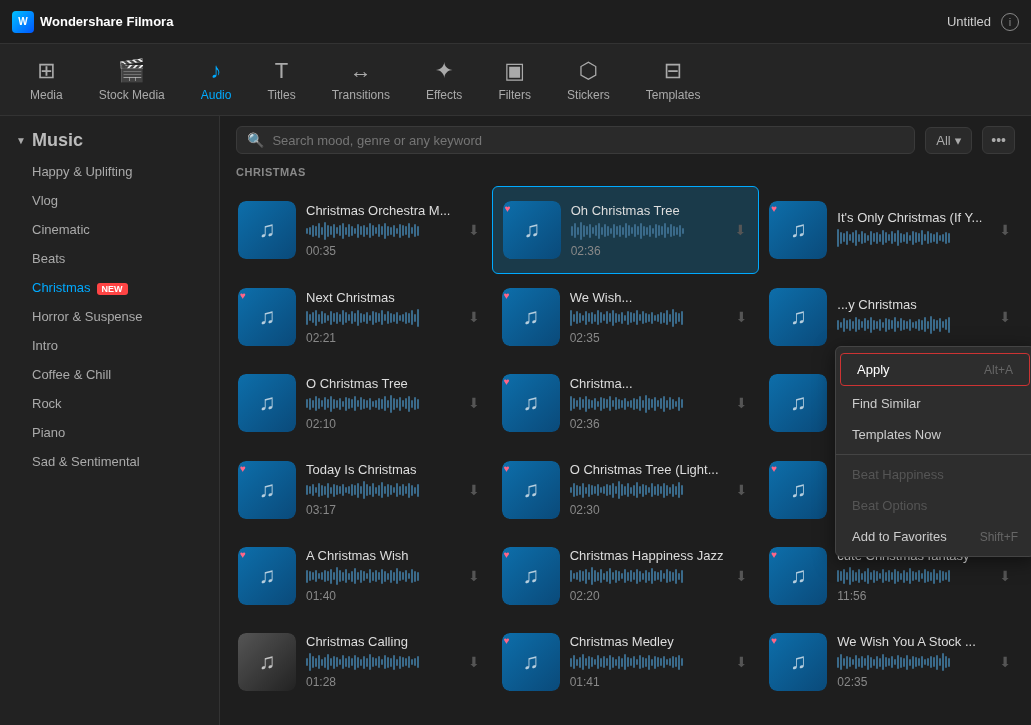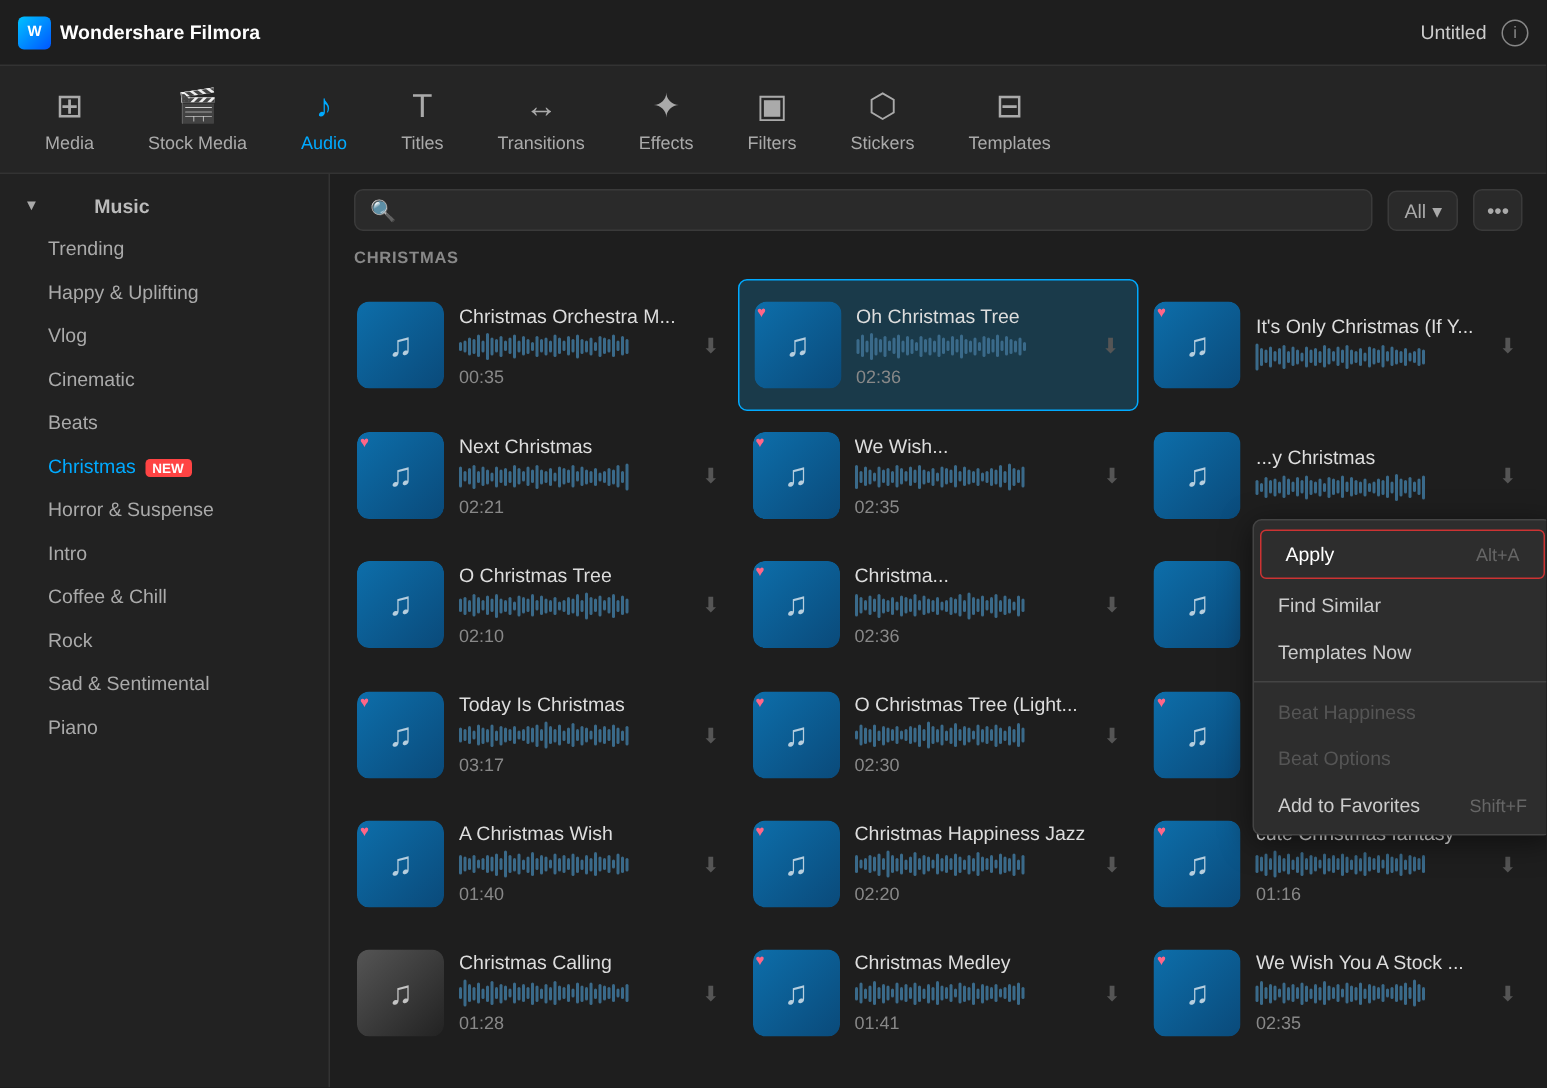--- a/index.html
+++ b/index.html
@@ -22,21 +22,21 @@
     .toolbar-item.active { color: #00aaff; }
     .toolbar-icon { font-size: 22px; }
 
     
     .main { display: flex; height: calc(725px - 44px - 72px); }
 
     
     .sidebar { width: 220px; background: #222; border-right: 1px solid #333; overflow-y: auto; padding: 8px 0; flex-shrink: 0; }
     .sidebar-section-header { display: flex; align-items: center; gap: 6px; padding: 6px 16px; color: #aaa; font-size: 12px; cursor: pointer; }
     .sidebar-section-header .chevron { font-size: 10px; }
-    .sidebar-section-label { font-size: 13px; font-weight: 600; color: #bbb; margin-left: 31px; }
+    .sidebar-section-label { font-size: 18px; font-weight: 600; color: #bbb; }
     .sidebar-item { padding: 7px 16px 7px 32px; color: #aaa; cursor: pointer; font-size: 13px; border-radius: 0; }
     .sidebar-item.active { color: #00aaff; }
     .new-badge { background: #ff4444; color: white; font-size: 9px; padding: 1px 5px; border-radius: 3px; margin-left: 6px; font-weight: bold; }
 
     
     .content { flex: 1; background: #1e1e1e; overflow: hidden; position: relative; }
     .content-header { padding: 10px 16px 6px; display: flex; align-items: center; gap: 10px; }
     .search-bar { flex: 1; display: flex; align-items: center; background: #2a2a2a; border: 1px solid #3a3a3a; border-radius: 6px; padding: 5px 10px; gap: 8px; }
     .search-icon { color: #666; font-size: 14px; }
     .search-input { background: transparent; border: none; outline: none; color: #aaa; font-size: 13px; flex: 1; }
@@ -123,40 +123,40 @@
   </div>
 
 <div class="main">
 
   <div class="sidebar">
     <div class="sidebar-section-header">
       <span class="chevron">▼</span>
       <span class="sidebar-section-label">Music</span>
     </div>
     <div id="sidebar-items">
-        <div class="sidebar-item"><span>Trending</span></div>
         <div class="sidebar-item"><span>Happy &amp; Uplifting</span></div>
         <div class="sidebar-item"><span>Vlog</span></div>
         <div class="sidebar-item"><span>Cinematic</span></div>
         <div class="sidebar-item"><span>Beats</span></div>
         <div class="sidebar-item active"><span>Christmas</span><span class="new-badge">NEW</span></div>
         <div class="sidebar-item"><span>Horror &amp; Suspense</span></div>
         <div class="sidebar-item"><span>Intro</span></div>
         <div class="sidebar-item"><span>Coffee &amp; Chill</span></div>
         <div class="sidebar-item"><span>Rock</span></div>
+        <div class="sidebar-item"><span>Piano</span></div>
         <div class="sidebar-item"><span>Sad &amp; Sentimental</span></div>
-        <div class="sidebar-item"><span>Piano</span></div>
       </div>
   </div>
 
   <div class="content">
 
     <div class="content-header">
       <div class="search-bar">
         <span class="search-icon">🔍</span>
+        <input class="search-input" type="text" placeholder="Search mood, genre or any keyword" style="">
       </div>
       <div class="filter-dropdown">
         <span>All</span>
         <span>▾</span>
       </div>
       <div class="more-btn">•••</div>
     </div>
 
     <div class="section-title">CHRISTMAS</div>
 
@@ -945,21 +945,21 @@
               <div class="wave-bar" style="height:14px;"></div>
               <div class="wave-bar" style="height:11px;"></div>
               <div class="wave-bar" style="height:9px;"></div>
               <div class="wave-bar" style="height:15px;"></div>
               <div class="wave-bar" style="height:7px;"></div>
               <div class="wave-bar" style="height:13px;"></div>
               <div class="wave-bar" style="height:10px;"></div>
               <div class="wave-bar" style="height:8px;"></div>
               <div class="wave-bar" style="height:12px;"></div>
             </div>
-      <div class="music-duration">01:16</div>
+      <div class="music-duration">11:56</div>
     </div>
     <span class="download-btn">⬇</span>
   </div>
         <div class="music-card">
     <div class="album-art">
       <div class="album-art-bg bw">
         <span class="music-note-icon">♫</span>
       </div>
 
     </div>

